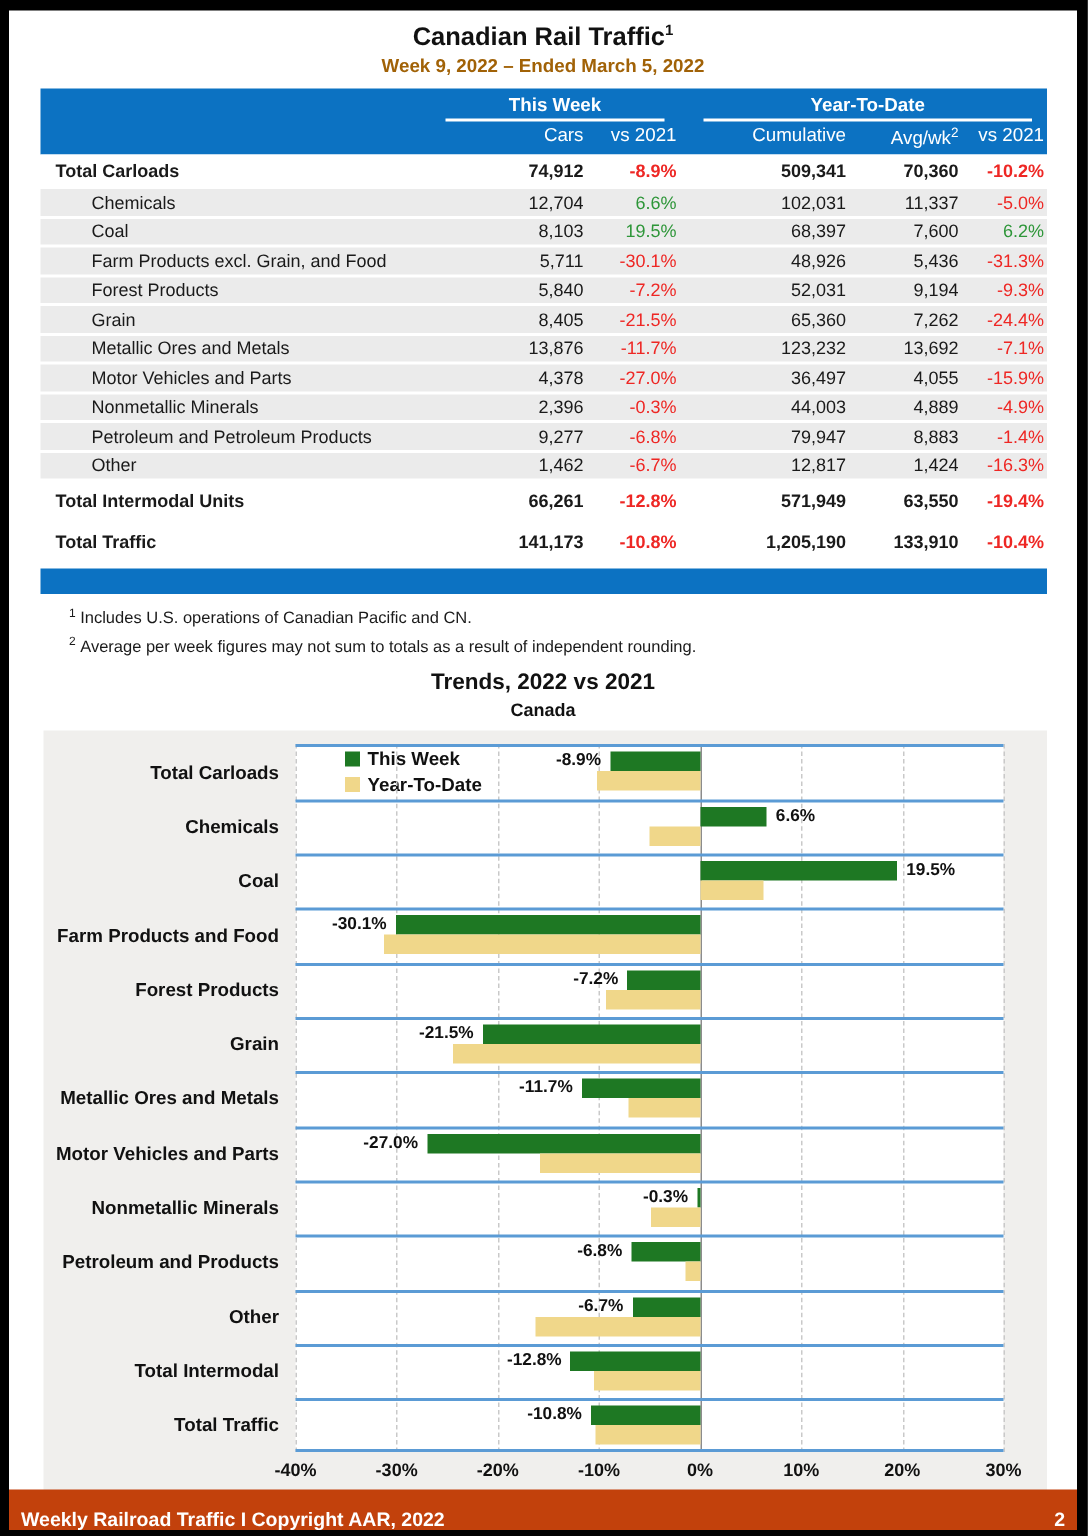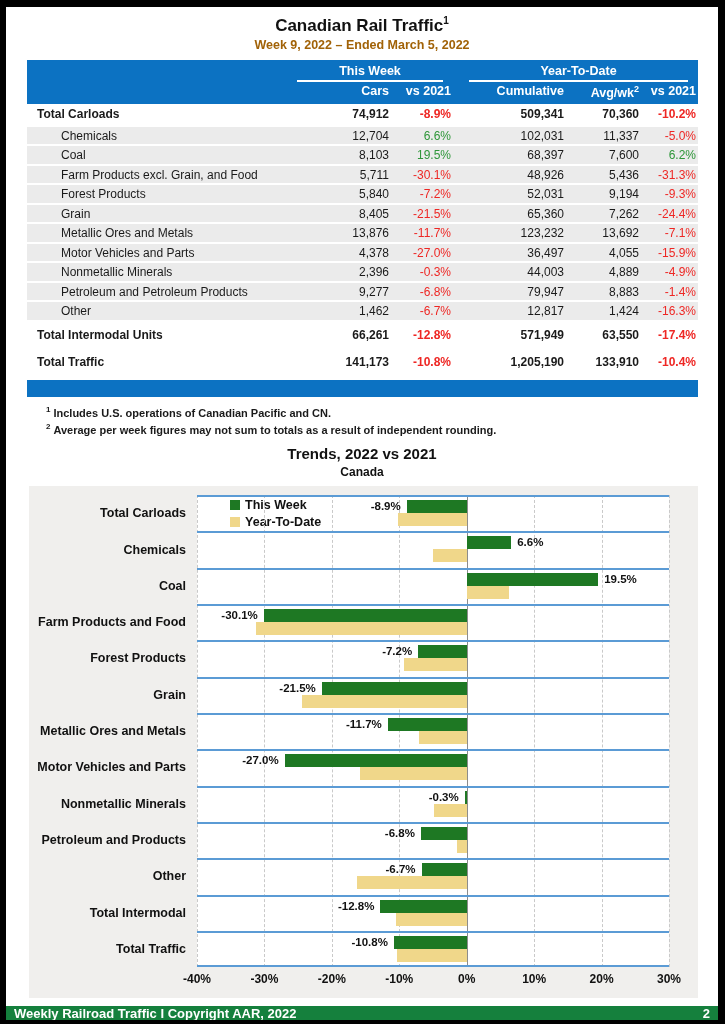--- a/index.html
+++ b/index.html
@@ -16,40 +16,40 @@
   
   .rail-table { margin: 8px 20px 0 21px; width: 671px; }
   .grid-row { display: grid; grid-template-columns: 264px 100px 62px 113px 75px 57px; }
   .thead { background: #0C72C2; color: #fff; padding-top: 4px; }
   .gcell { position: relative; }
   .gline { margin: 0 10px 0 6px; text-align: center; font-size: 12.5px; font-weight: bold;
            border-bottom: 2px solid #fff; padding-bottom: 2px; }
   .tw-group { grid-column: 2 / span 2; }
   .ytd-group { grid-column: 4 / span 3; margin-left: 10px; }
   .col-row { margin-top: 2px; padding-bottom: 4px; }
-  .hcell { text-align: right; font-size: 12.5px; font-weight: bold; padding-right: 2px; }
+  .hcell { text-align: right; font-size: 12.5px; font-weight: normal; padding-right: 2px; }
   .hcell sup { font-size: 9px; }
 
   .trow { align-items: center; }
   .trow .tcell { font-size: 12px; color: #1a1a1a; }
   .tcell.lbl { text-align: left; }
   .tcell.num { text-align: right; padding-right: 2px; }
   .trow.sub { height: 17.5px; background: #EBEBEB; margin-bottom: 2px; }
   .trow.sub .tcell.lbl { padding-left: 34px; }
   .trow.total-carloads { height: 21px; background: #fff; margin-bottom: 2px; }
   .trow.grand { height: 24px; background: #fff; margin-top: 3px; }
   .trow.total-carloads .tcell, .trow.grand .tcell { font-weight: bold; }
   .trow.total-carloads .tcell.lbl, .trow.grand .tcell.lbl { padding-left: 10px; }
   .tcell.neg { color: #EE2724; }
   .tcell.pos { color: #2E9639; }
 
   .blue-bar { margin: 6px 20px 0 21px; width: 671px; height: 17px; background: #0C72C2; }
 
   
-  .footnotes { margin: 8px 0 0 40px; font-weight: bold; }
+  .footnotes { margin: 8px 0 0 40px; }
   .fnote { font-size: 11px; color: #1a1a1a; margin-bottom: 4px; }
   .fnote sup { font-size: 8px; margin-right: 3px; }
 
   
   .chart-title { margin-top: 9px; text-align: center; font-size: 15px; font-weight: bold; color: #111; }
   .chart-subtitle { margin-top: 3px; text-align: center; font-size: 12px; font-weight: bold; color: #111; }
   .chart-box { margin: 7px 20px 0 23px; width: 669px; height: 512px; background: #F0EFED;
                display: flex; padding: 9px 0 0 4px; }
   .cat-col { width: 164px; }
   .cat { display: flex; align-items: center; justify-content: flex-end;
@@ -64,22 +64,22 @@
                white-space: nowrap; line-height: 13px; }
   .legend { position: absolute; top: 3px; left: 7%; }
   .leg-item { display: flex; align-items: center; margin-bottom: 3px; }
   .leg-swatch { width: 10px; height: 10px; margin-right: 5px; }
   .leg-label { font-size: 12.5px; font-weight: bold; color: #111; white-space: nowrap; }
   .axis { position: relative; height: 26px; }
   .tick { position: absolute; top: 5px; transform: translateX(-50%);
           font-size: 12px; font-weight: bold; color: #111; }
 
   
-  .footer { position: absolute; left: 0; right: 0; bottom: 0; height: 14px; background: #15803d;
-            display: flex; align-items: flex-start; justify-content: space-between; padding: 0 8px; }
+  .footer { position: absolute; left: 0; right: 0; bottom: 0; height: 27px; background: #c2410c;
+            display: flex; align-items: flex-end; justify-content: space-between; padding: 0 8px; }
   .footer span { color: #fff; font-size: 13px; font-weight: bold; }
 </style>
 </head>
 <body>
 
 <div class="frame">
   <div class="page">
 
     <div class="doc-title">
       <span>Canadian Rail Traffic</span><sup>1</sup>
@@ -194,21 +194,21 @@
             <div class="tcell num">12,817</div>
             <div class="tcell num">1,424</div>
             <div class="tcell num neg">-16.3%</div>
           </div>
           <div class="grid-row trow grand">
             <div class="tcell lbl">Total Intermodal Units</div>
             <div class="tcell num">66,261</div>
             <div class="tcell num neg">-12.8%</div>
             <div class="tcell num">571,949</div>
             <div class="tcell num">63,550</div>
-            <div class="tcell num neg">-17.4%</div>
+            <div class="tcell num neg">-19.4%</div>
           </div>
           <div class="grid-row trow grand">
             <div class="tcell lbl">Total Traffic</div>
             <div class="tcell num">141,173</div>
             <div class="tcell num neg">-10.8%</div>
             <div class="tcell num">1,205,190</div>
             <div class="tcell num">133,910</div>
             <div class="tcell num neg">-10.4%</div>
           </div>
         </div>

